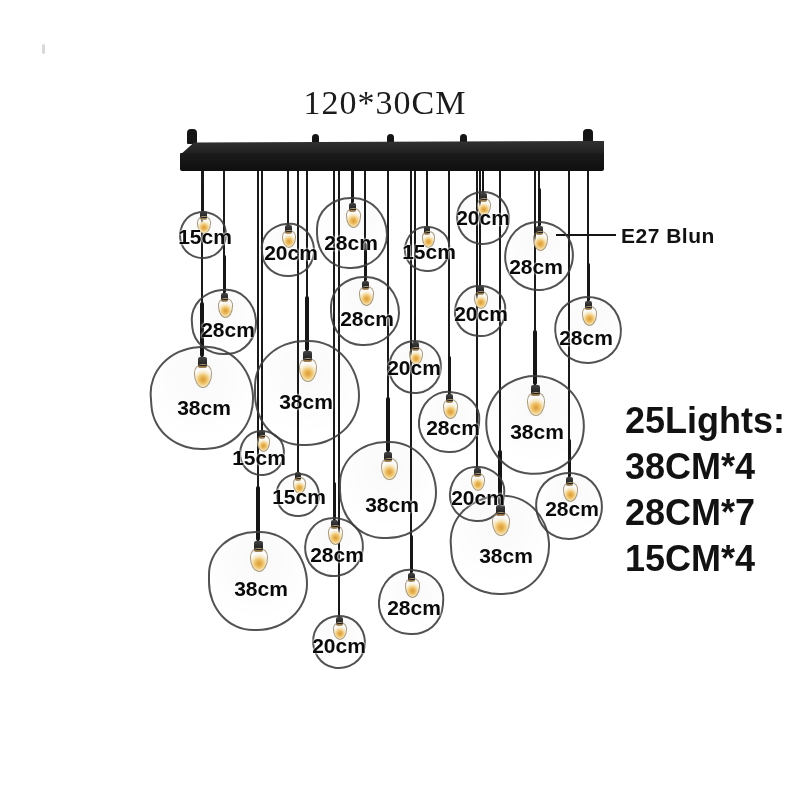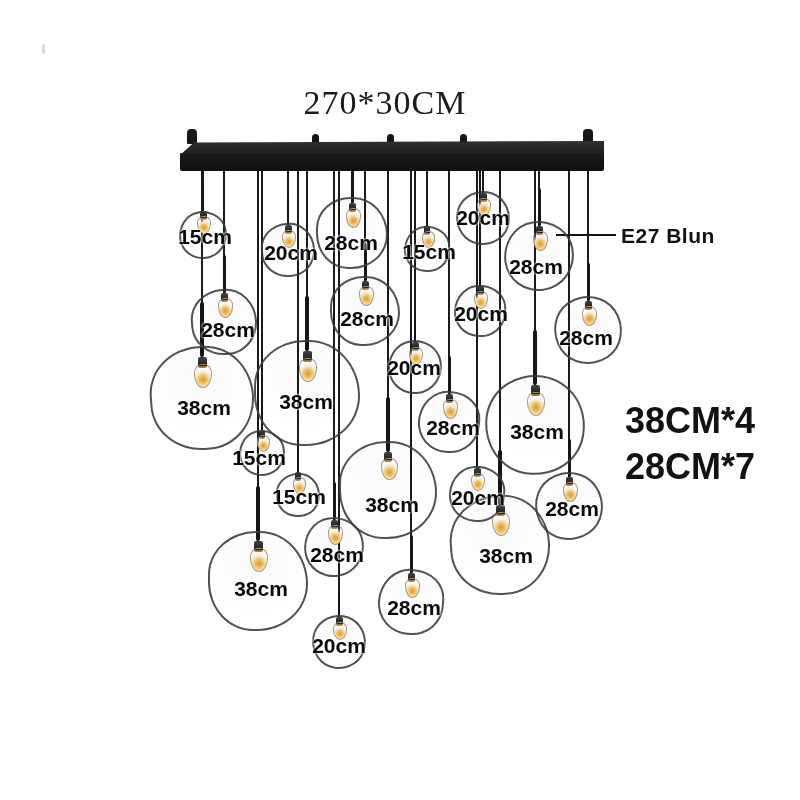--- a/index.html
+++ b/index.html
@@ -38,31 +38,33 @@
   .size-label{position:absolute;transform:translate(-50%,-50%);font-size:21px;font-weight:700;
     color:#0a0a0a;white-space:nowrap;z-index:20;text-shadow:0 0 3px #fff,0 0 2px #fff;}
   #artifact{position:absolute;left:42px;top:44px;width:3px;height:10px;background:#d9d9d9;border-radius:2px;}
 </style>
 </head>
 <body>
 
 <div id="stage">
   <div id="artifact"></div>
 
-  <div id="title">270*30CM</div>
+  <div id="title">120*30CM</div>
 
   <div id="bar-top"></div>
   <div id="bar-front"></div>
 
   <div id="e27-leader"></div>
   <div id="e27-label">E27 Blun</div>
 
   <div id="summary">
+    <div>25Lights:</div>
     <div>38CM*4</div>
     <div>28CM*7</div>
+    <div>15CM*4</div>
   </div>
 <div class="knob" style="left: 187px; top: 129px; width: 10px; height: 15px;"></div>
     <div class="knob" style="left: 311.5px; top: 134px; width: 7px; height: 10px;"></div>
     <div class="knob" style="left: 386.5px; top: 134px; width: 7px; height: 10px;"></div>
     <div class="knob" style="left: 459.5px; top: 134px; width: 7px; height: 10px;"></div>
     <div class="knob" style="left: 583px; top: 129px; width: 10px; height: 15px;"></div>
     <div class="cord" style="left: 202px; top: 168px; width: 1.5px; height: 43px;"></div>
     <div class="cord-rod" style="left: 202px; top: 185px; width: 2px; height: 26px;"></div>
     <div class="cord" style="left: 287px; top: 168px; width: 1.5px; height: 57px;"></div>
     <div class="cord-rod" style="left: 287px; top: 199px; width: 2px; height: 26px;"></div>

